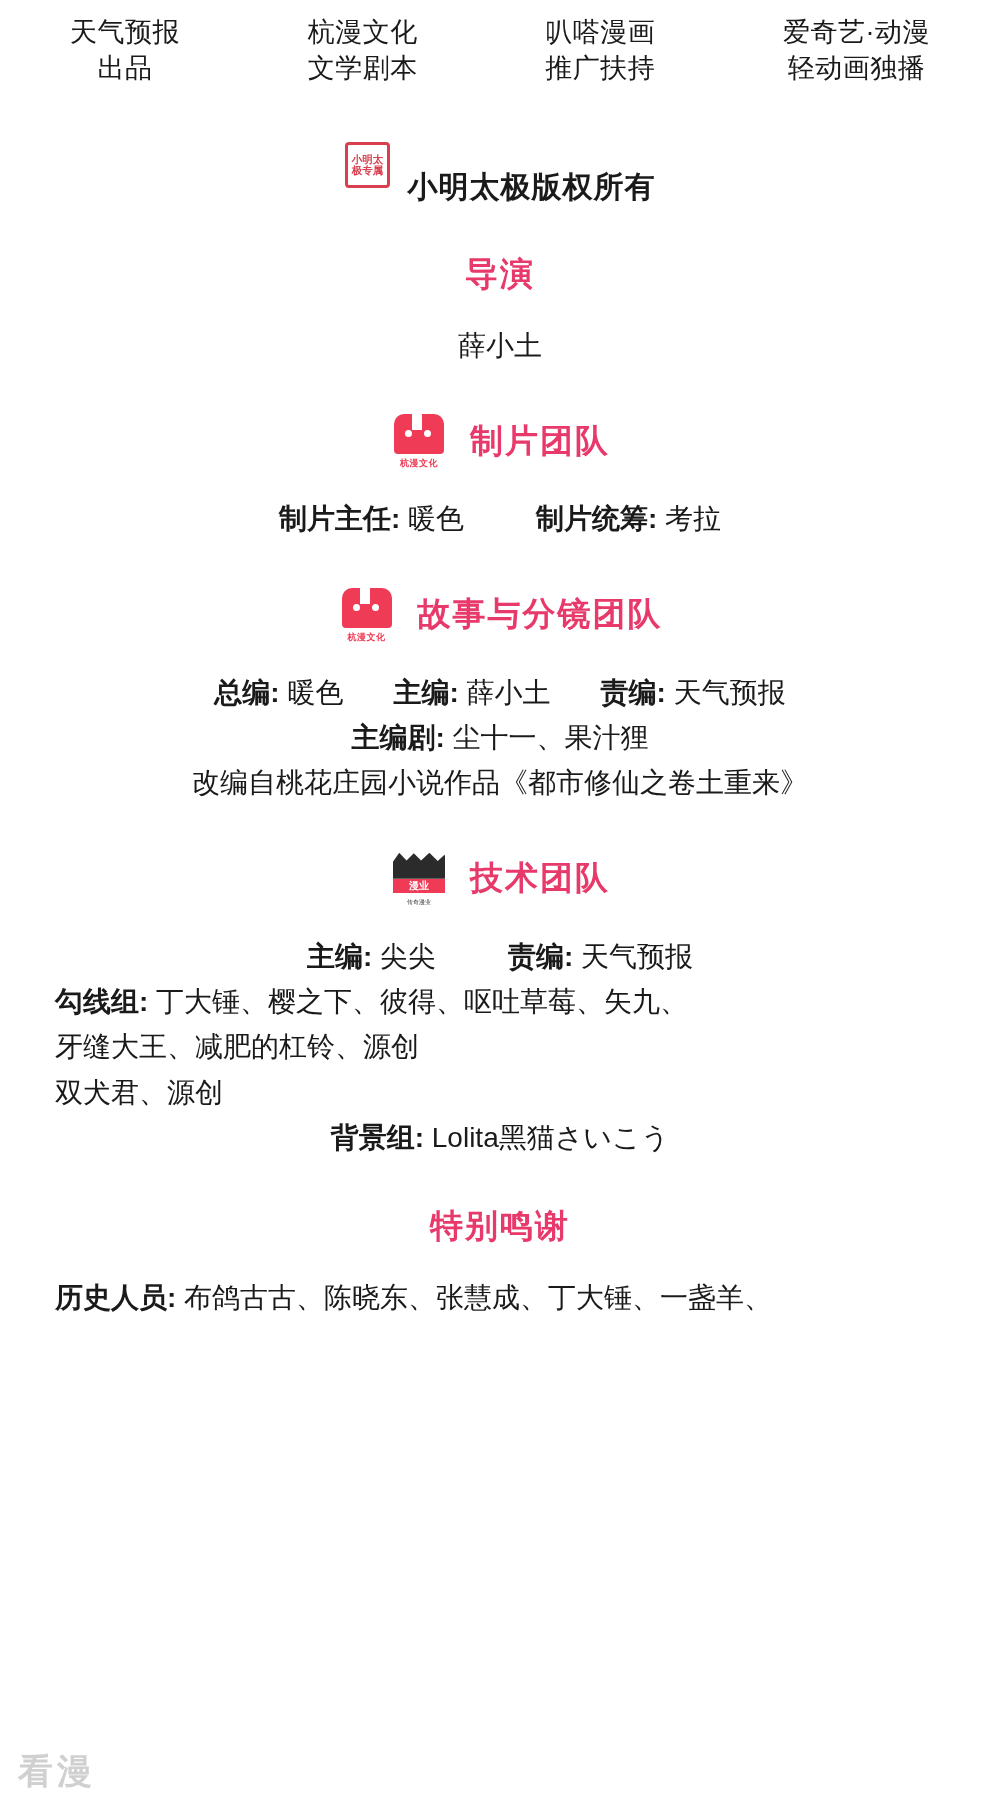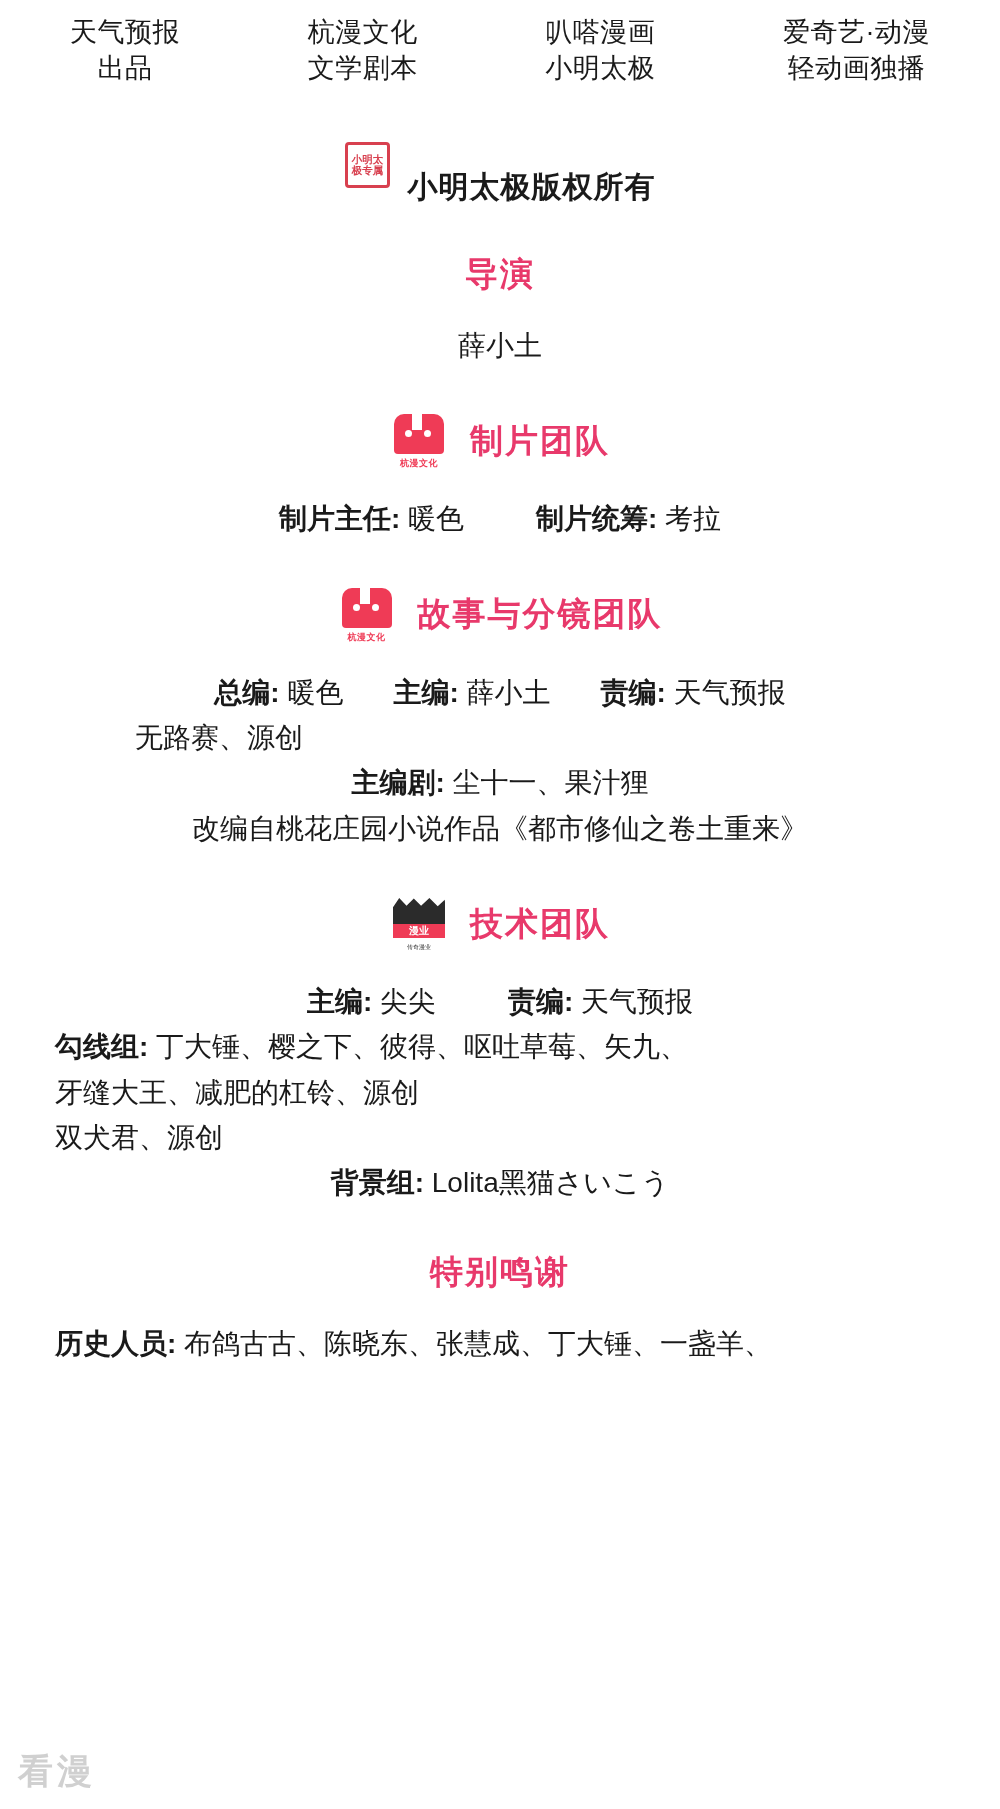--- a/index.html
+++ b/index.html
@@ -233,21 +233,21 @@
     <div class="sponsor">
       <span>天气预报</span>
       <span class="l2">出品</span>
     </div>
     <div class="sponsor">
       <span>杭漫文化</span>
       <span class="l2">文学剧本</span>
     </div>
     <div class="sponsor">
       <span>叭嗒漫画</span>
-      <span class="l2">小明太极</span>
+      <span class="l2">推广扶持</span>
     </div>
     <div class="sponsor">
       <span>爱奇艺·动漫</span>
       <span class="l2">轻动画独播</span>
     </div>
   </div>
 
   <div class="copyright-row">
     <div class="seal">
       <div class="seal-inner">小明太极专属</div>
@@ -308,23 +308,20 @@
         </div>
         <div class="credit-line">
           <span class="role">主编:</span>
           <span>薛小土</span>
         </div>
         <div class="credit-line">
           <span class="role">责编:</span>
           <span>天气预报</span>
         </div>
       </div>
-      <div class="credit-line left" style="padding-left:80px;">
-        <span>无路赛、源创</span>
-      </div>
       <div class="credit-line">
         <span class="role">主编剧:</span>
         <span>尘十一、果汁狸</span>
       </div>
       <div class="credit-line">改编自桃花庄园小说作品《都市修仙之卷土重来》</div>
     </div>
   </div>
 
   <div class="section">
     <div class="section-title-row">

